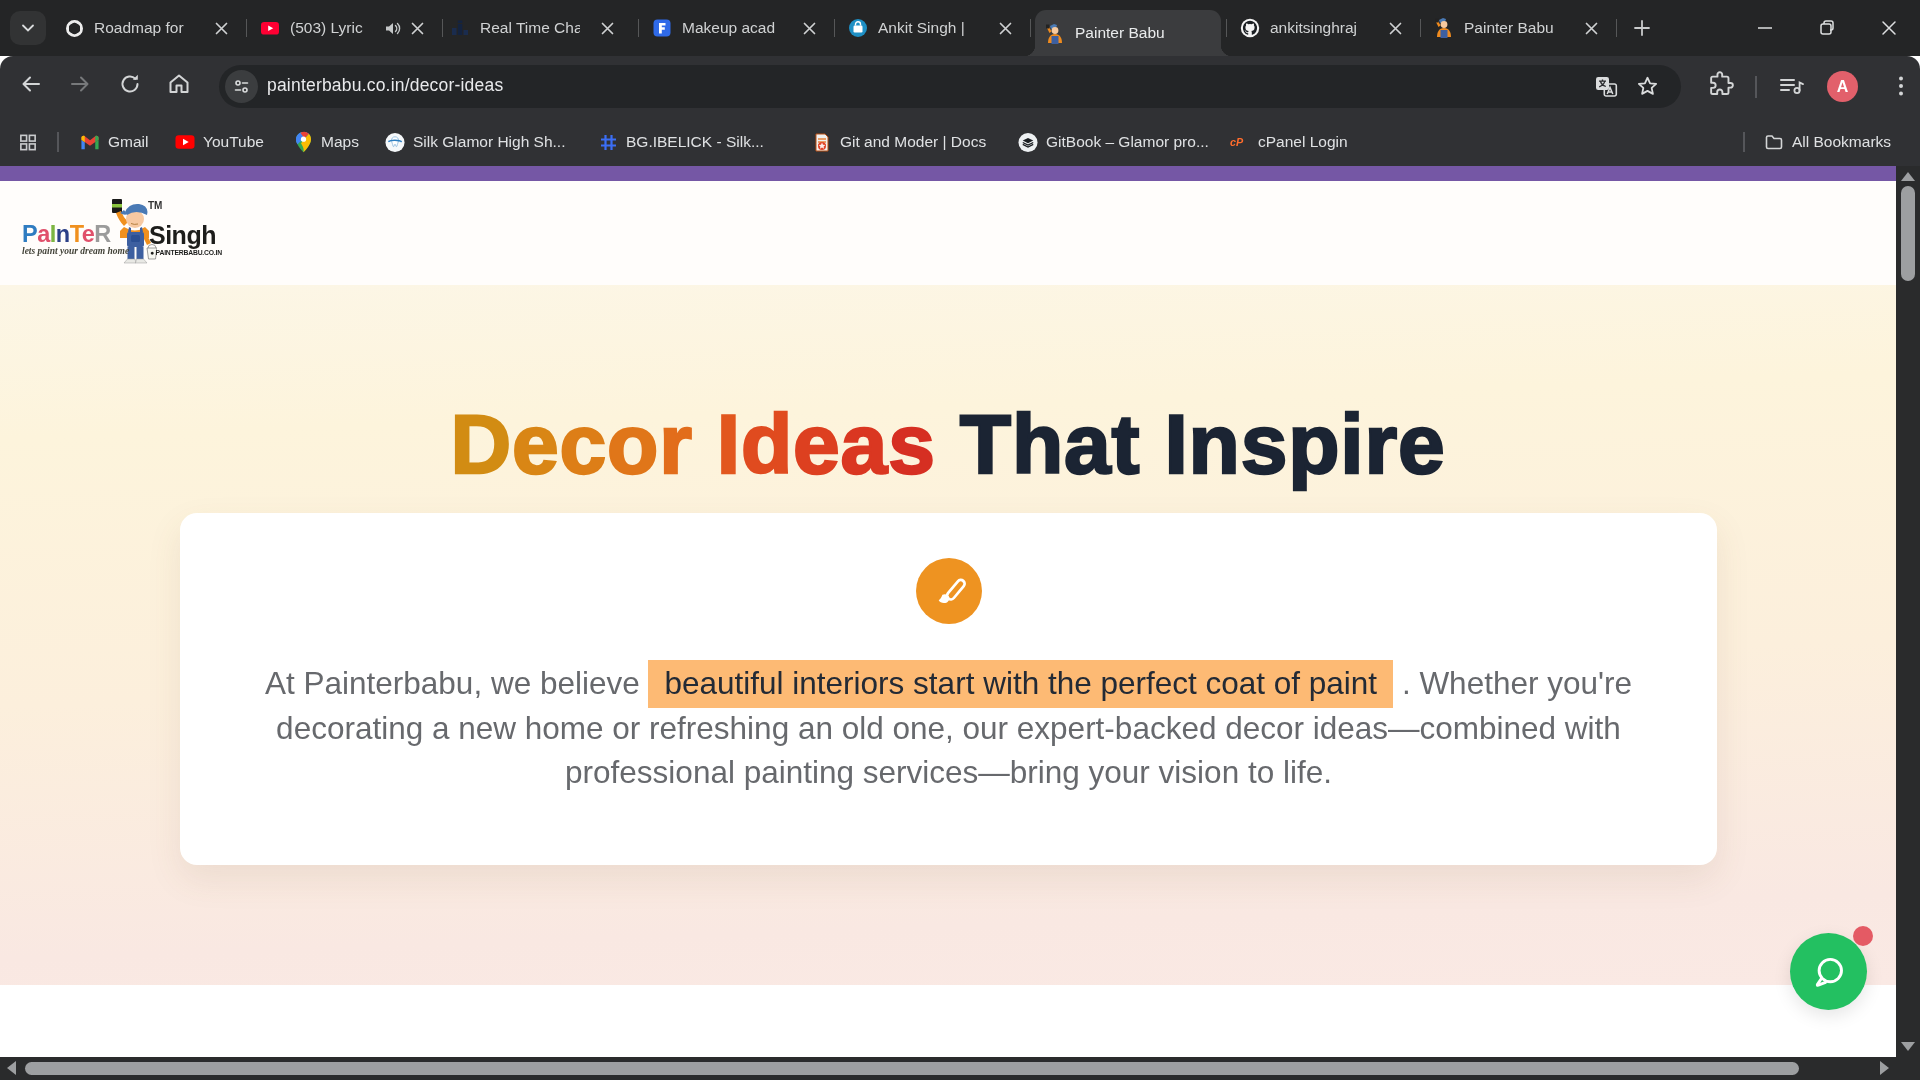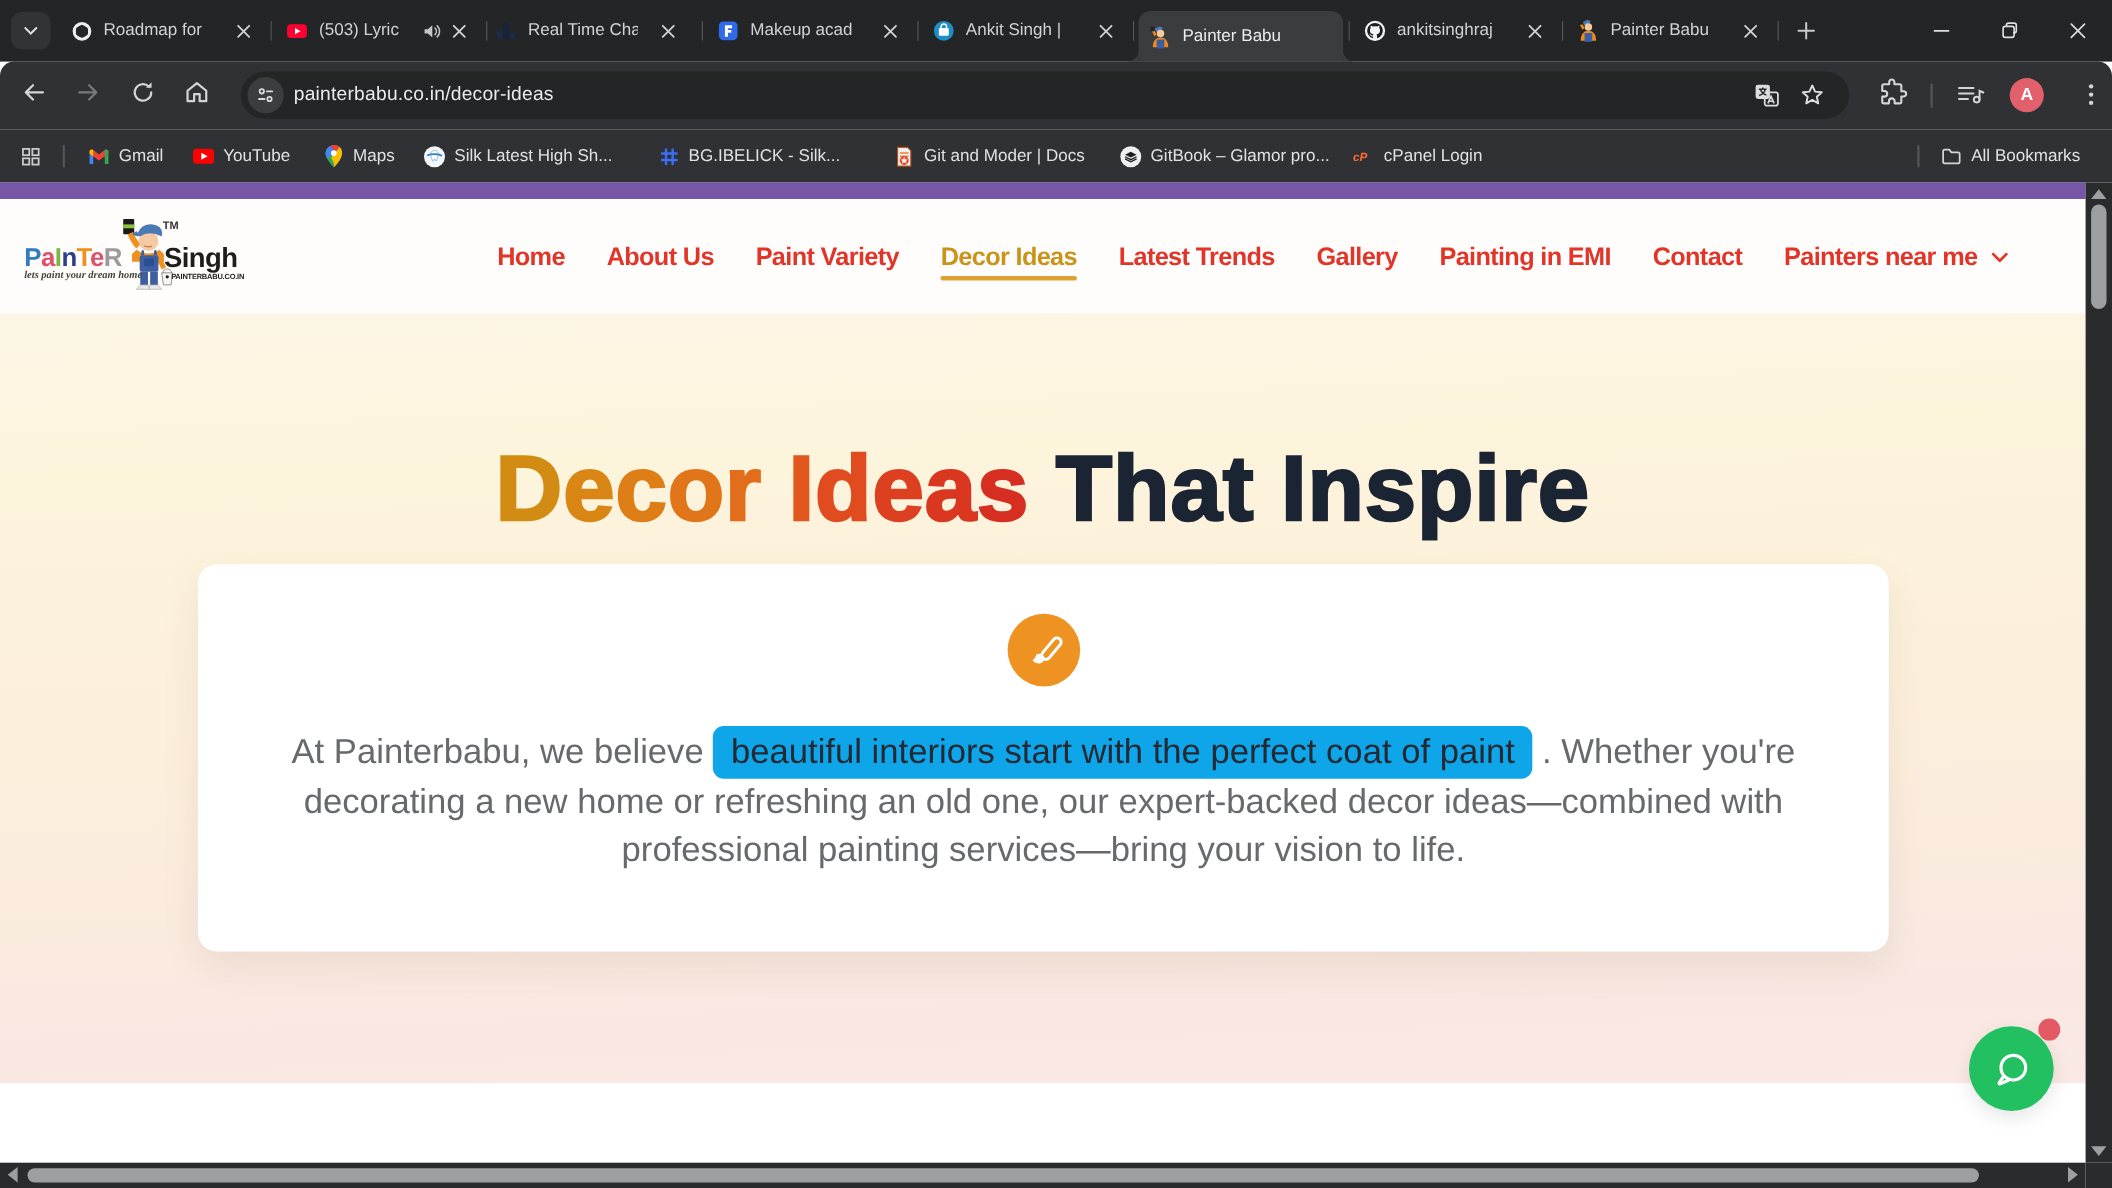--- a/index.html
+++ b/index.html
@@ -55,21 +55,21 @@
 
   
   .h1 { position:absolute; left:0; top:111px; width:1896px; text-align:center; font-size:84px; font-weight:700; letter-spacing:0.8px; white-space:nowrap; }
   .h1 .lt { -webkit-text-stroke:2.4px currentColor; }
   .h1 .g2 { color:#1b2433; -webkit-text-stroke:2.4px #1b2433; }
 
   
   .card { position:absolute; left:180px; top:228px; width:1537px; height:352px; background:#ffffff; border-radius:17px; box-shadow:0 14px 34px rgba(120,90,60,.10); }
   .brushwrap { position:absolute; left:50%; top:45px; transform:translateX(-50%); width:66px; height:66px; border-radius:50%; background:#ee9321; display:flex; align-items:center; justify-content:center; }
   .ptext { position:absolute; left:40px; right:40px; top:148px; text-align:center; font-size:31.5px; line-height:44.5px; color:#67696d; }
-  .hl { background:#0ea5e9; color:#232a35; padding:5px 16px 7px;border-radius:10px; }
+  .hl { background:#fdba74; color:#232a35; padding:5px 16px 7px; }
 
   
   .chat { position:absolute; left:1790px; top:933px; width:77px; height:77px; border-radius:50%; background:#23c061; display:flex; align-items:center; justify-content:center; box-shadow:0 6px 18px rgba(0,0,0,.10); }
   .reddot { position:absolute; left:1853px; top:926px; width:20px; height:20px; border-radius:50%; background:#e456618; background:#e45a64; }
 
   
   .vscroll { position:absolute; left:1896px; top:166px; width:24px; height:891px; background:#2a2b2c; }
   .vthumb { position:absolute; left:5px; top:20px; width:14px; height:95px; border-radius:7px; background:#9d9fa1; }
   .hscroll { position:absolute; left:0; top:1057px; width:1896px; height:23px; background:#2a2b2c; }
   .hthumb { position:absolute; left:25px; top:5px; width:1774px; height:13px; border-radius:6.5px; background:#9d9fa1; }
@@ -345,21 +345,21 @@
           <span>Maps</span>
         </div>
         <div class="bm" style="left:385px">
           <span class="bico">
             <svg width="21" height="21" viewBox="0 0 21 21">
               <circle cx="10.5" cy="10.5" r="10" fill="#f5f8fa"></circle>
               <path d="M10.5 4.5 c-2.4 0-3.8 1.8-3.6 4 .2 2.4 1.2 3.4 1.5 5.6.1.8 1 .9 1.2.1.3-1 .4-1.8.9-1.8s.6.8.9 1.8c.2.8 1.1.7 1.2-.1.3-2.2 1.3-3.2 1.5-5.6.2-2.2-1.2-4-3.6-4z" fill="#fff" stroke="#7fb2d9" stroke-width=".8"></path>
               <path d="M3.5 9.5 C6 7.5 15 7.5 17.5 9.8" stroke="#2d7fc1" stroke-width="1.6" fill="none"></path>
             </svg>
           </span>
-          <span>Silk Latest High Sh...</span>
+          <span>Silk Glamor High Sh...</span>
         </div>
         <div class="bm" style="left:598px">
           <span class="bico">
             <svg width="19" height="19" viewBox="0 0 19 19">
               <path d="M6.5 2v15M12.5 2v15M2 6.5h15M2 12.5h15" stroke="#3b6ef5" stroke-width="2.2"></path>
             </svg>
           </span>
           <span>BG.IBELICK - Silk...</span>
         </div>
         <div class="bm" style="left:812px">
@@ -430,33 +430,20 @@
             <path d="M25.5 60 h7 l3.5 4 h-11.5z" fill="#e9e9e5" stroke="#999" stroke-width="0.5"></path>
             <path d="M36 49 h10 l-1.5 11 h-7z" fill="#f6f6f0" stroke="#777" stroke-width="0.7"></path>
             <path d="M37 49 a4 3.5 0 0 1 8 0" fill="none" stroke="#777" stroke-width="0.7"></path>
           </svg>
           <div style="position:absolute;left:127px;top:22px;font-weight:700;font-size:25px;color:#1d1d1b;letter-spacing:-0.5px">Singh</div>
           <div style="position:absolute;left:126px;top:1px;font-size:10px;font-weight:700;color:#333">TM</div>
           <div style="position:absolute;left:0px;top:47px;font-family:'Liberation Serif',serif;font-style:italic;font-weight:700;font-size:9.5px;color:#44443a;white-space:nowrap">lets paint your dream home</div>
           <div style="position:absolute;left:128px;top:50px;font-size:6.8px;font-weight:700;color:#1d1d1b;letter-spacing:-0.2px;white-space:nowrap">● PAINTERBABU.CO.IN</div>
         </div>
       </div>
-    <div class="nav" id="mainnav">
-        <a class="">Home</a>
-        <a class="">About Us</a>
-        <a class="">Paint Variety</a>
-        <a class="act">Decor Ideas</a>
-        <a class="">Latest Trends</a>
-        <a class="">Gallery</a>
-        <a class="">Painting in EMI</a>
-        <a class="">Contact</a>
-        <a style="display:inline-flex;align-items:center">Painters near me <svg width="20" height="20" viewBox="0 0 20 20" style="margin-left:10px">
-            <path d="M4 7 l6 6 6-6" stroke="#e13529" stroke-width="2.4" fill="none" stroke-linecap="round" stroke-linejoin="round"></path>
-          </svg></a>
-      </div>
   </div>
   <div class="hero">
     <div class="h1"><span class="lt" style="color:#d28c13">D</span><span class="lt" style="color:#d98615">e</span><span class="lt" style="color:#dd7e17">c</span><span class="lt" style="color:#e07619">o</span><span class="lt" style="color:#e26d1b">r</span> <span class="lt" style="color:#e2571e">I</span><span class="lt" style="color:#e04b1f">d</span><span class="lt" style="color:#dd4020">e</span><span class="lt" style="color:#da3721">a</span><span class="lt" style="color:#d62f22">s</span><span class="g2"> That Inspire</span></div>
     <div class="card">
       <div class="brushwrap">
         <svg width="36" height="36" viewBox="0 0 36 36">
           <rect x="21.2" y="5.2" width="7.6" height="23" rx="3.8" transform="rotate(40 25 16.5)" stroke="#fff" stroke-width="2.7" fill="none"></rect>
           <path fill="#fff" d="M11.4 21.8 c3.2-1.6 6.6.4 6.9 3.3 .3 3-2.2 5.2-5.4 5-2.4-.2-4.2-1.2-5.2-2.9 1.8-.9 2.8-3.1 3.7-5.4z"></path>
         </svg>
       </div>

